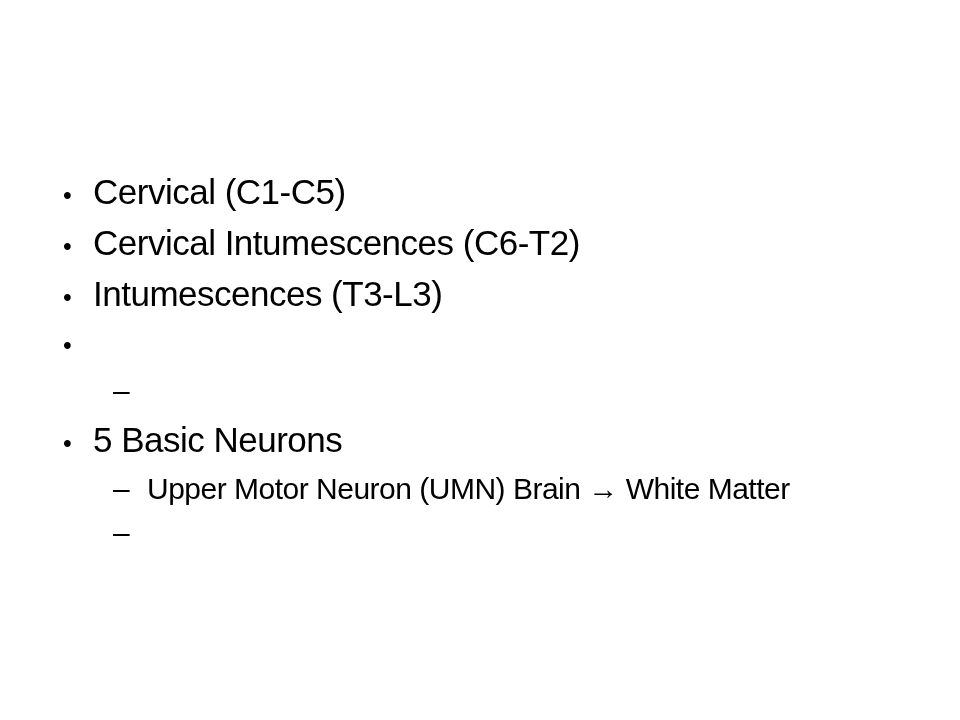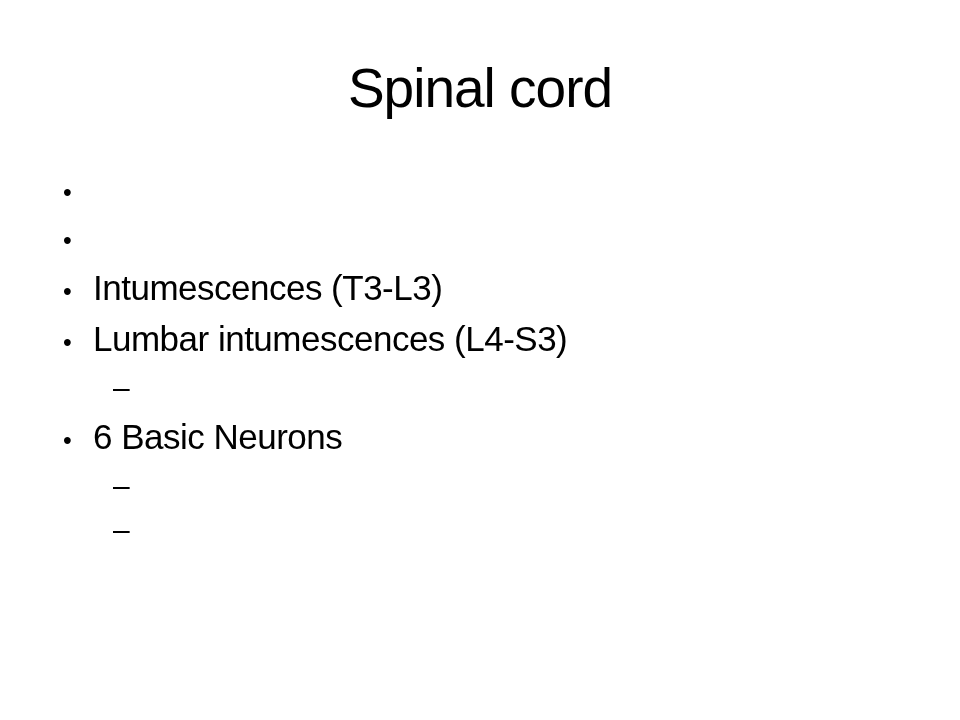--- a/index.html
+++ b/index.html
@@ -49,53 +49,54 @@
     flex: none;
     width: 34px;
   }
   .text { letter-spacing: -0.5px; }
 </style>
 </head>
 <body>
 
 <div class="slide">
 
-  <div class="title">Spinal cord</div>
 
   <div class="content">
 
     <div class="item l1">
       <span class="marker">•</span>
+      <span class="text">Cervical (C1-C5)</span>
     </div>
 
     <div class="item l1">
       <span class="marker">•</span>
+      <span class="text">Cervical Intumescences (C6-T2)</span>
     </div>
 
     <div class="item l1">
       <span class="marker">•</span>
       <span class="text">Intumescences (T3-L3)</span>
     </div>
 
     <div class="item l1">
       <span class="marker">•</span>
-      <span class="text">Lumbar intumescences (L4-S3)</span>
     </div>
 
     <div class="item l2">
       <span class="marker">–</span>
     </div>
 
     <div class="item l1">
       <span class="marker">•</span>
-      <span class="text">6 Basic Neurons</span>
+      <span class="text">5 Basic Neurons</span>
     </div>
 
     <div class="item l2">
       <span class="marker">–</span>
+      <span class="text">Upper Motor Neuron (UMN) Brain → White Matter</span>
     </div>
 
     <div class="item l2">
       <span class="marker">–</span>
     </div>
 
   </div>
 </div>
 
 </body></html>

